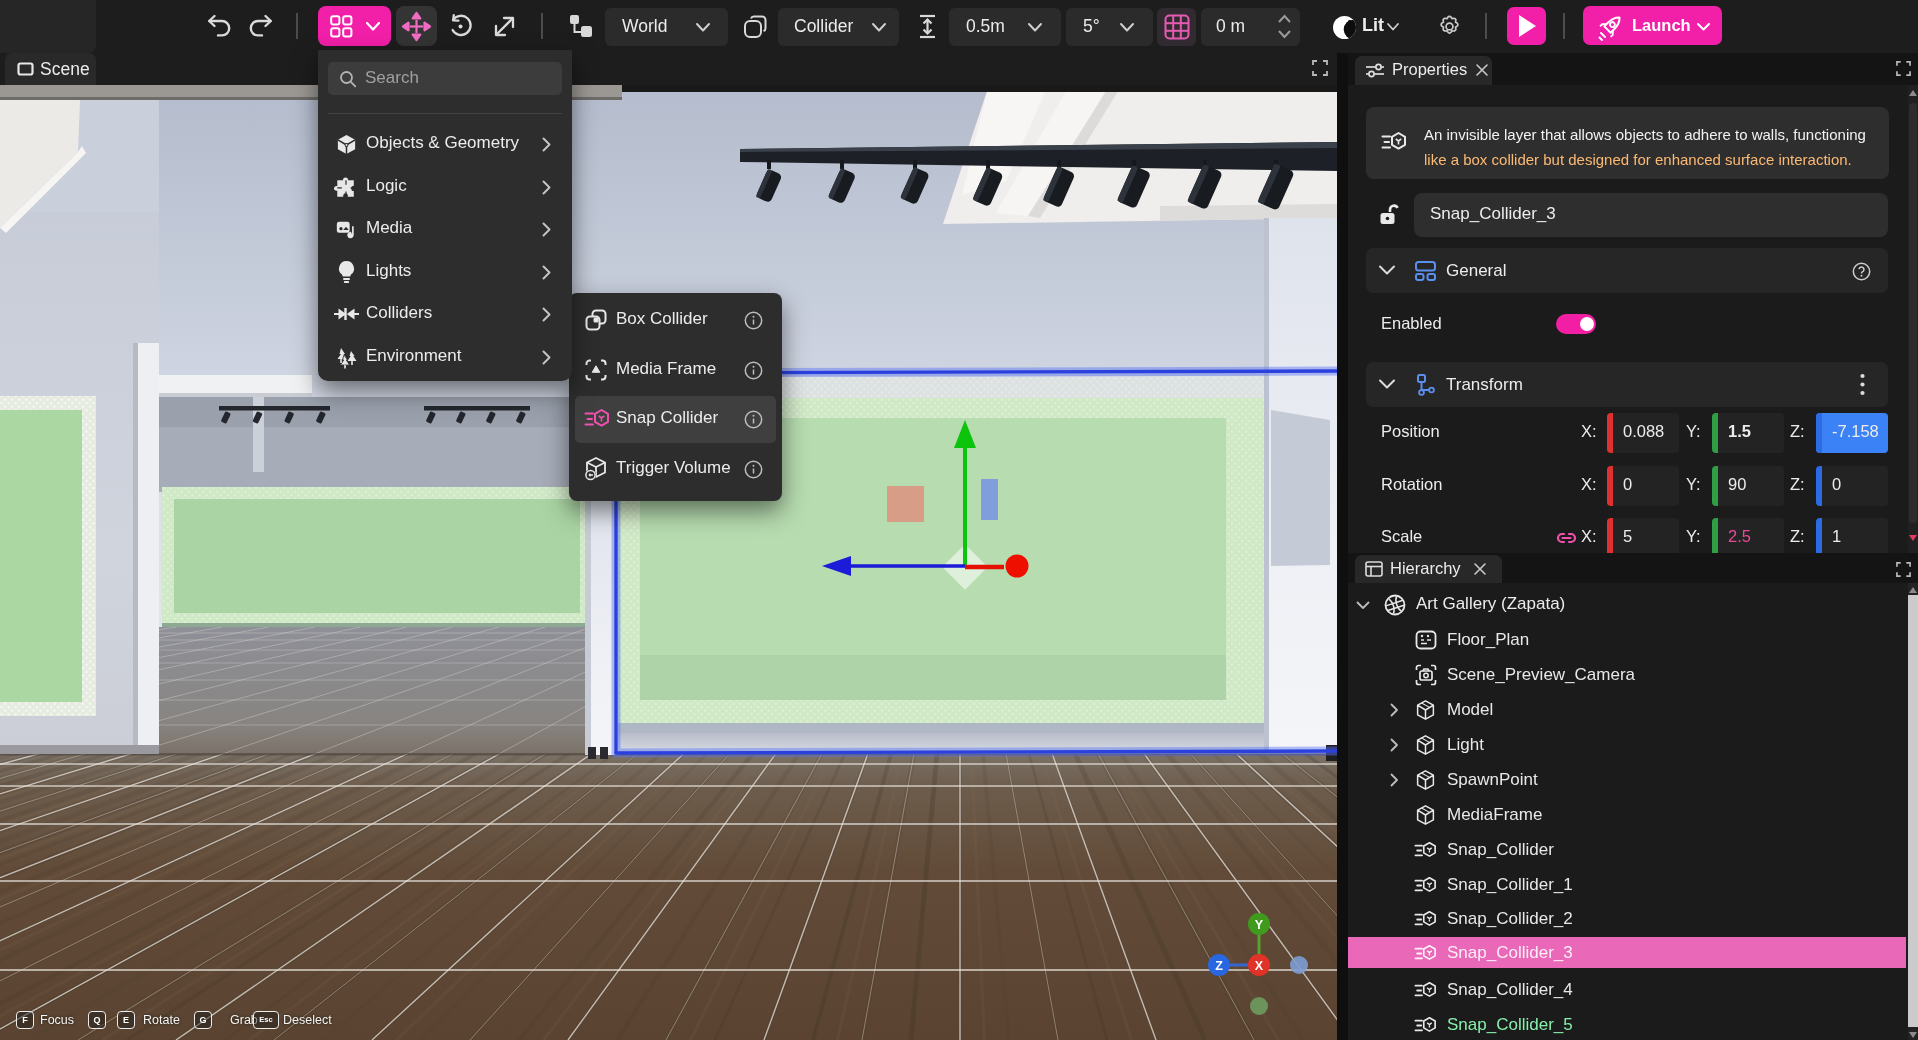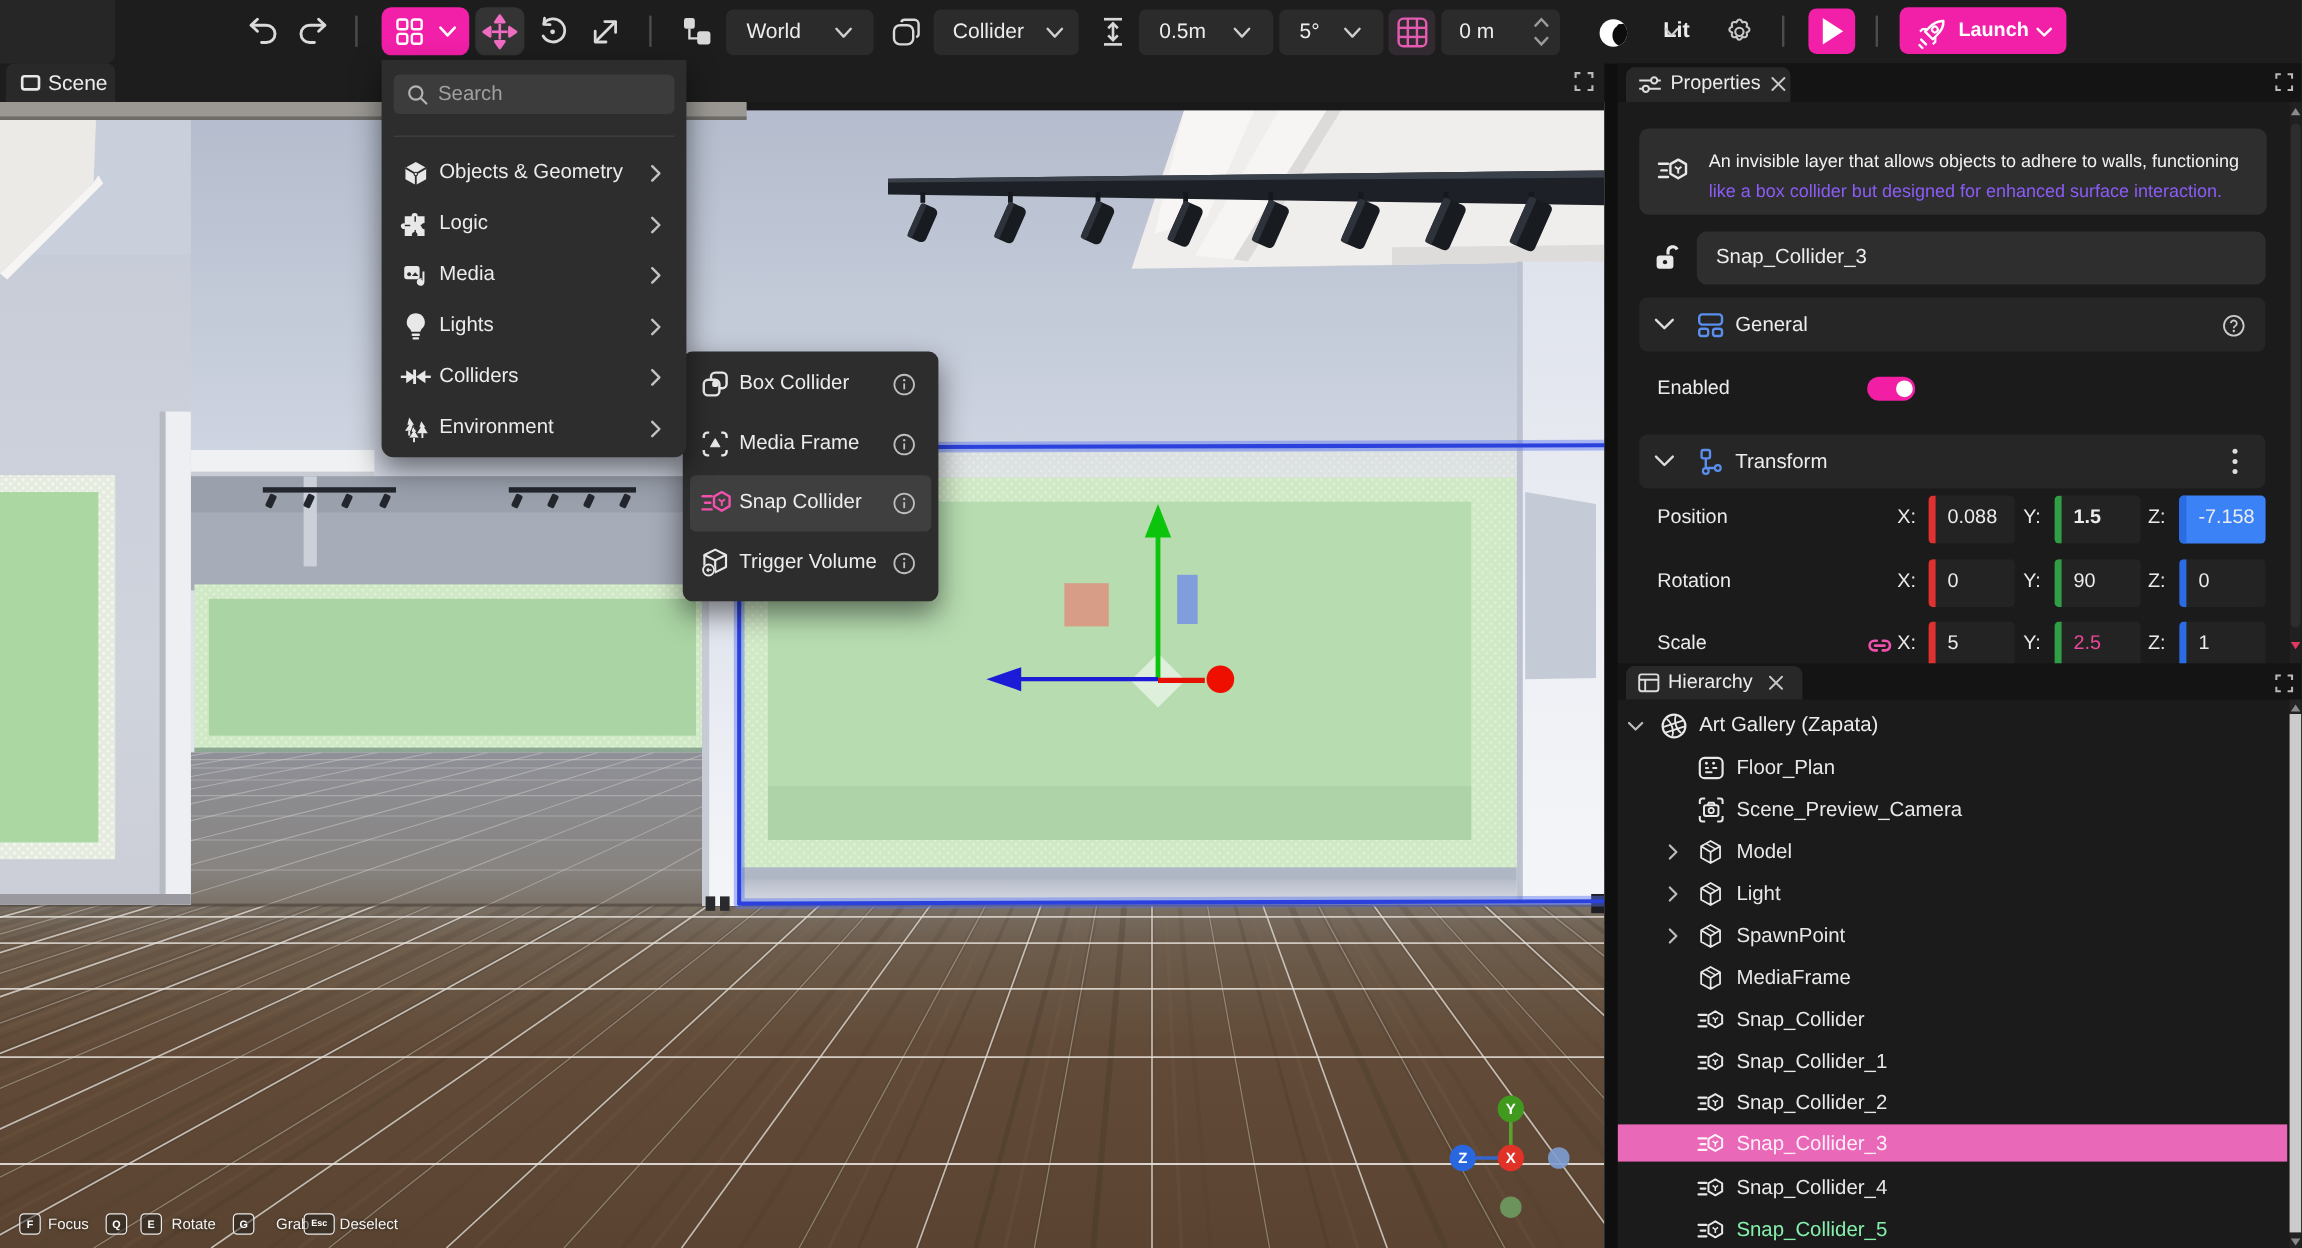--- a/index.html
+++ b/index.html
@@ -130,21 +130,21 @@
         <clipPath id="litc">
           <circle cx="12.5" cy="12.5" r="11.5"></circle>
         </clipPath>
       </defs>
     <circle cx="12.5" cy="12.5" r="11.5" fill="#fff"></circle>
     <g clip-path="url(#litc)">
       <circle cx="21.5" cy="14.5" r="9.8" fill="#0d0d0d"></circle>
     </g>
     <circle cx="17.8" cy="7.2" r="2.1" fill="#0d0d0d"></circle>
   </svg>
-  <div class="a txt" style="left:1362px;top:15px;font-size:18px;font-weight:bold;margin-left:24px;">Lit</div>
+  <div class="a txt" style="left:1362px;top:15px;font-size:18px;font-weight:bold;">Lit</div>
   <svg class="a" style="left:1387px;top:23px" width="12" height="8">
       <path d="M1 1 L6 6.5 L11 1" fill="none" stroke="#cfcfcf" stroke-width="1.8" stroke-linecap="round" stroke-linejoin="round"></path>
     </svg>
 
   <svg class="a" style="left:1438px;top:15px" width="23" height="23" viewBox="0 0 24 24">
     <path fill="none" stroke="#c9c9c9" stroke-width="1.8" d="M10.3 2.3 a2 2 0 0 1 3.4 0 l.9 1.5 1.7-.3 a2 2 0 0 1 2.3 2.3 l-.3 1.7 1.5.9 a2 2 0 0 1 0 3.4 l-1.5.9.3 1.7 a2 2 0 0 1 -2.3 2.3 l-1.7-.3-.9 1.5 a2 2 0 0 1 -3.4 0 l-.9-1.5-1.7.3 a2 2 0 0 1 -2.3-2.3 l.3-1.7-1.5-.9 a2 2 0 0 1 0-3.4 l1.5-.9-.3-1.7 a2 2 0 0 1 2.3-2.3 l1.7.3z"></path>
     <circle cx="12" cy="12" r="3.6" fill="none" stroke="#c9c9c9" stroke-width="1.8"></circle>
   </svg>
   <div class="a" style="left:1485px;top:13px;width:2px;height:26px;background:#4c4c4c;"></div>
 
@@ -702,21 +702,21 @@
     <svg class="a" style="left:33px;top:77px" width="26" height="24" viewBox="0 0 26 24">
       <g stroke="#e8e8e8" stroke-width="2" stroke-linecap="round">
         <line x1="1.5" y1="6.5" x2="9" y2="6.5"></line>
           <line x1="3.5" y1="12" x2="8" y2="12"></line>
           <line x1="1.5" y1="17.5" x2="9" y2="17.5"></line>
       </g>
       <path d="M17.5 3 L24 6.8 V14.8 L17.5 18.6 L11 14.8 V6.8 Z" fill="none" stroke="#e8e8e8" stroke-width="2" stroke-linejoin="round"></path>
       <path d="M14.8 9 L17.5 11 L20.2 9 M17.5 11 V14.6" fill="none" stroke="#e8e8e8" stroke-width="1.6"></path>
     </svg>
     <div class="a" style="left:76px;top:73px;font-size:15px;color:#f2f2f2;white-space:nowrap;">An invisible layer that allows objects to adhere to walls, functioning</div>
-    <div class="a" style="left:76px;top:98px;font-size:15px;color:#8b5cf6;white-space:nowrap;">like a box collider but designed for enhanced surface interaction.</div>
+    <div class="a" style="left:76px;top:98px;font-size:15px;color:#fdba74;white-space:nowrap;">like a box collider but designed for enhanced surface interaction.</div>
 
     <svg class="a" style="left:30px;top:150px" width="21" height="25" viewBox="0 0 21 25">
       <rect x="2.5" y="10" width="14" height="11" rx="2.5" fill="#e8e8e8"></rect>
       <path d="M12 9 V6.5 a4 4 0 0 1 7.6 -1.6" fill="none" stroke="#e8e8e8" stroke-width="2.6"></path>
       <circle cx="9.5" cy="15.5" r="1.8" fill="#1b1b1b"></circle>
     </svg>
     <div class="a" style="left:66px;top:140px;width:474px;height:44px;background:#2e2e2e;border-radius:8px;"></div>
     <div class="a txt" style="left:82px;top:151px;font-size:17px;">Snap_Collider_3</div>
 
     <div class="a" style="left:18px;top:195px;width:522px;height:45px;background:#262626;border-radius:7px;"></div>

